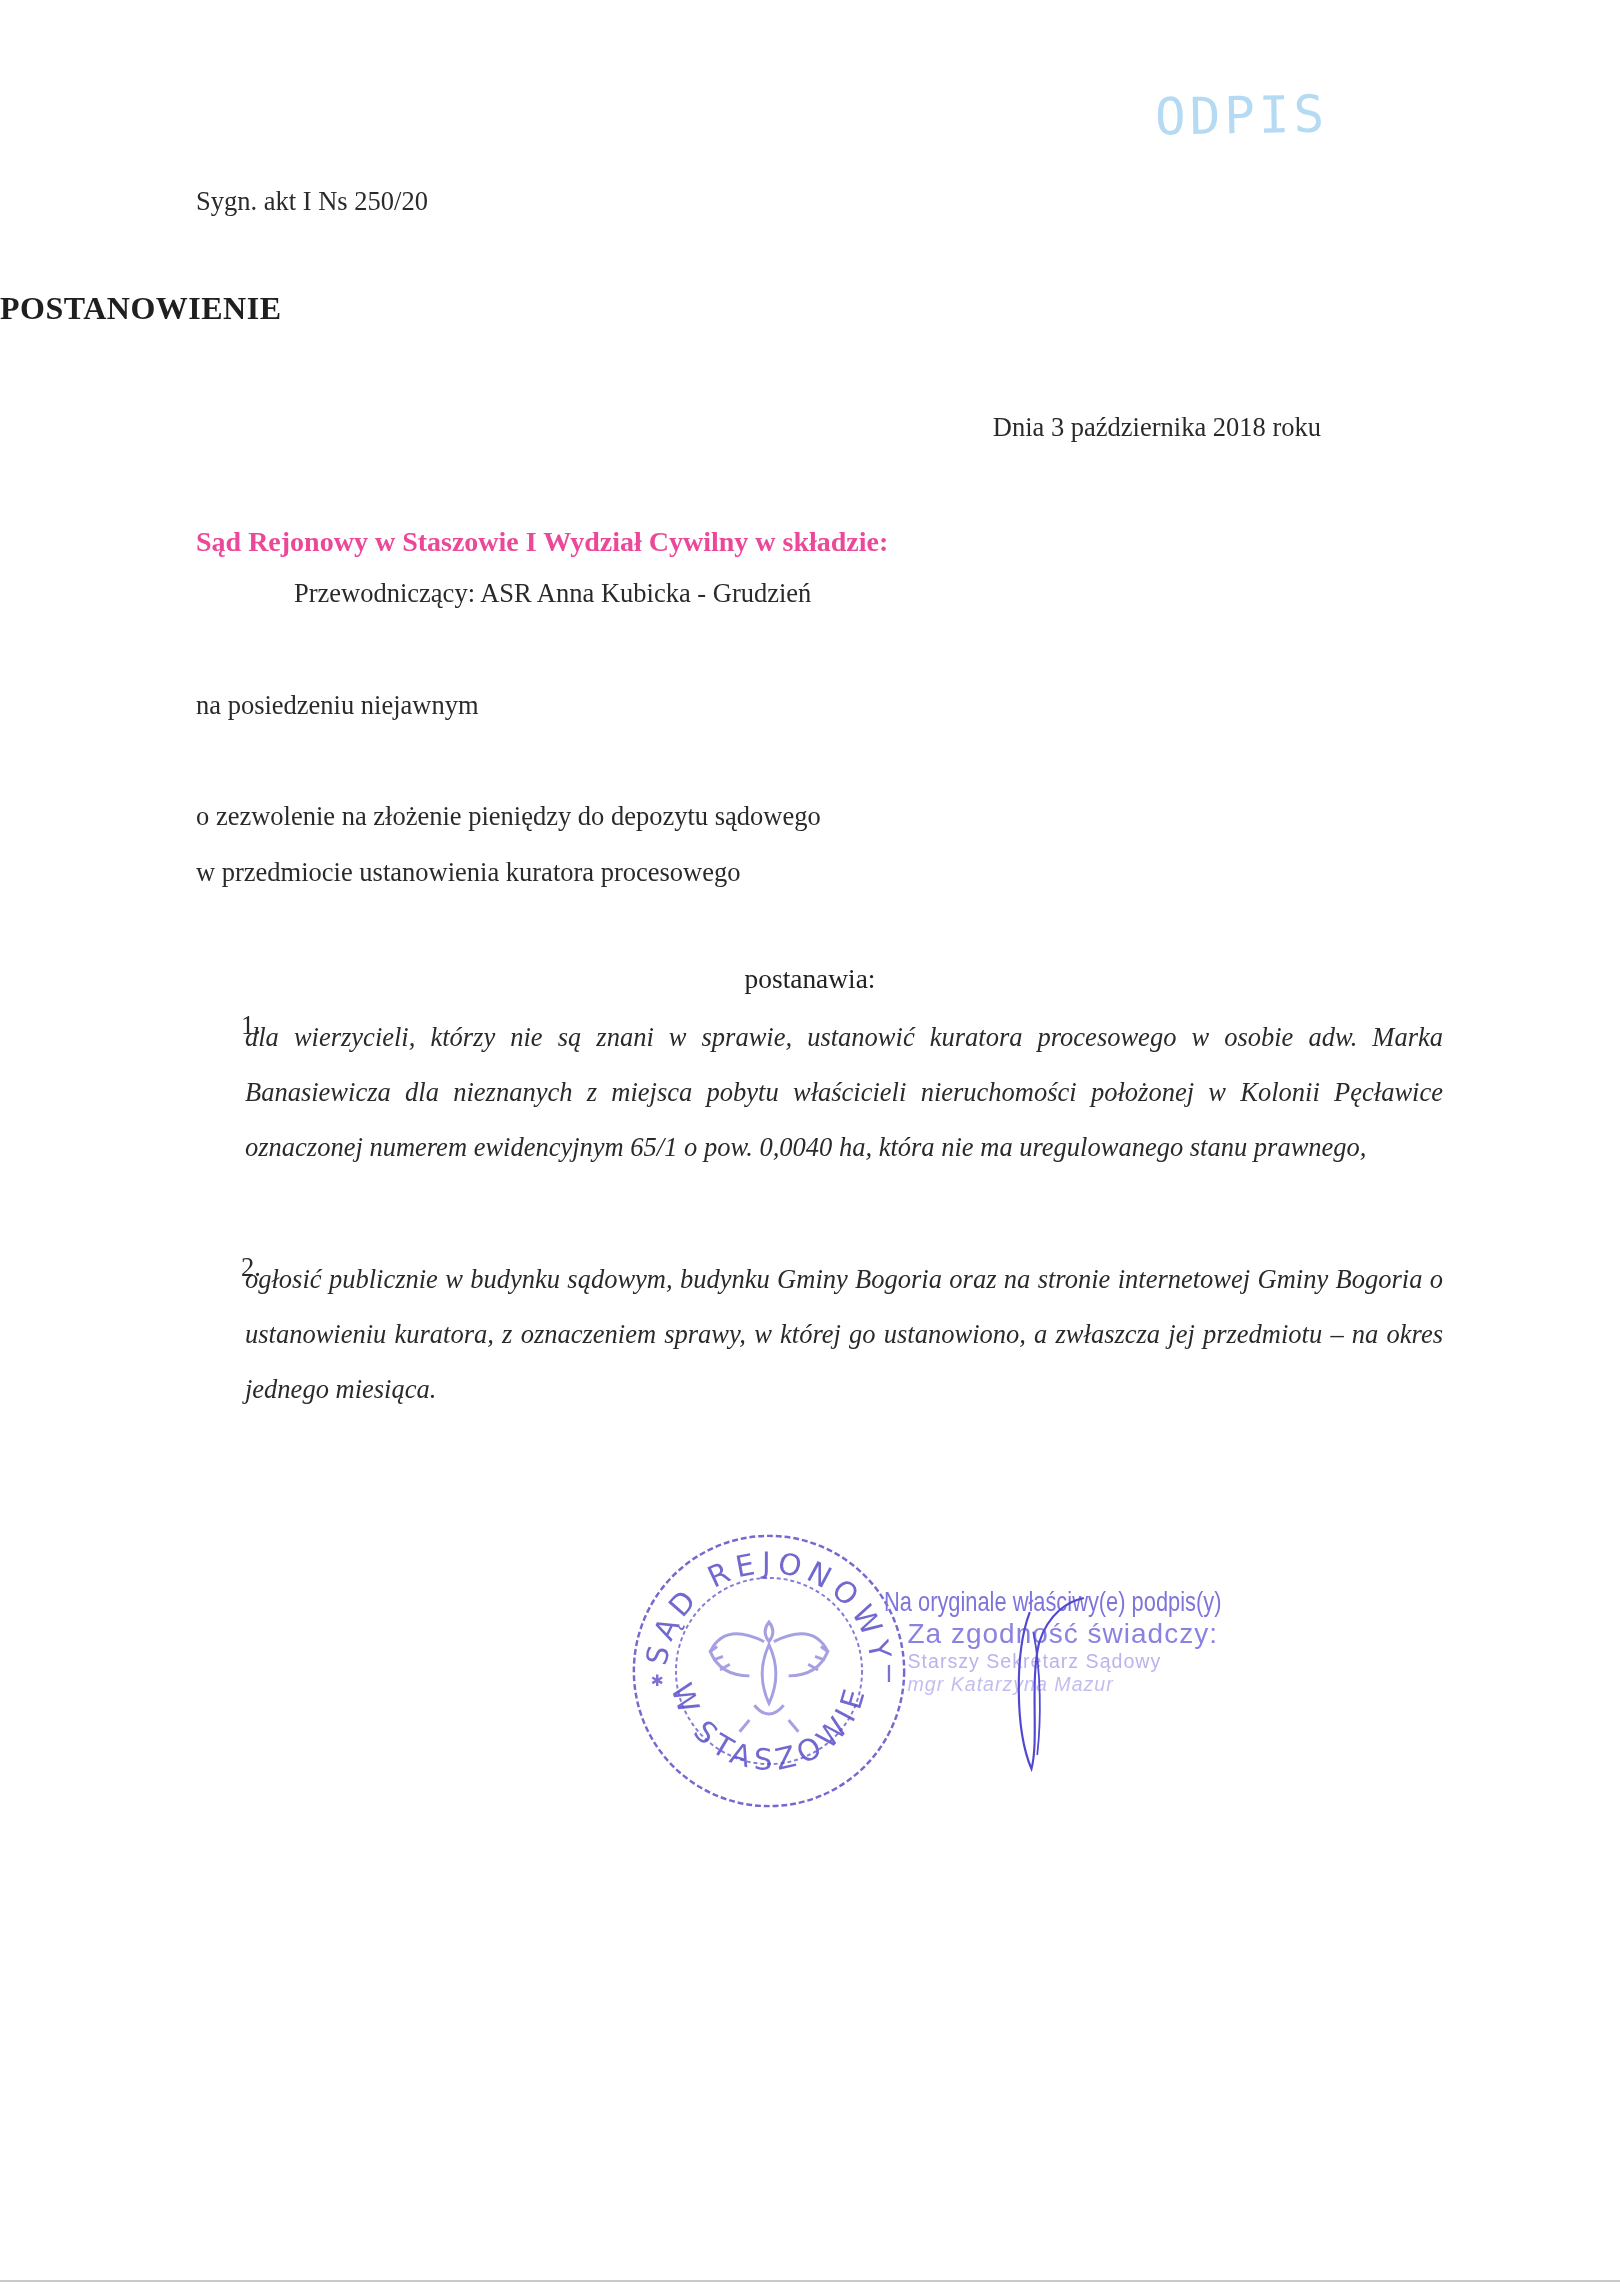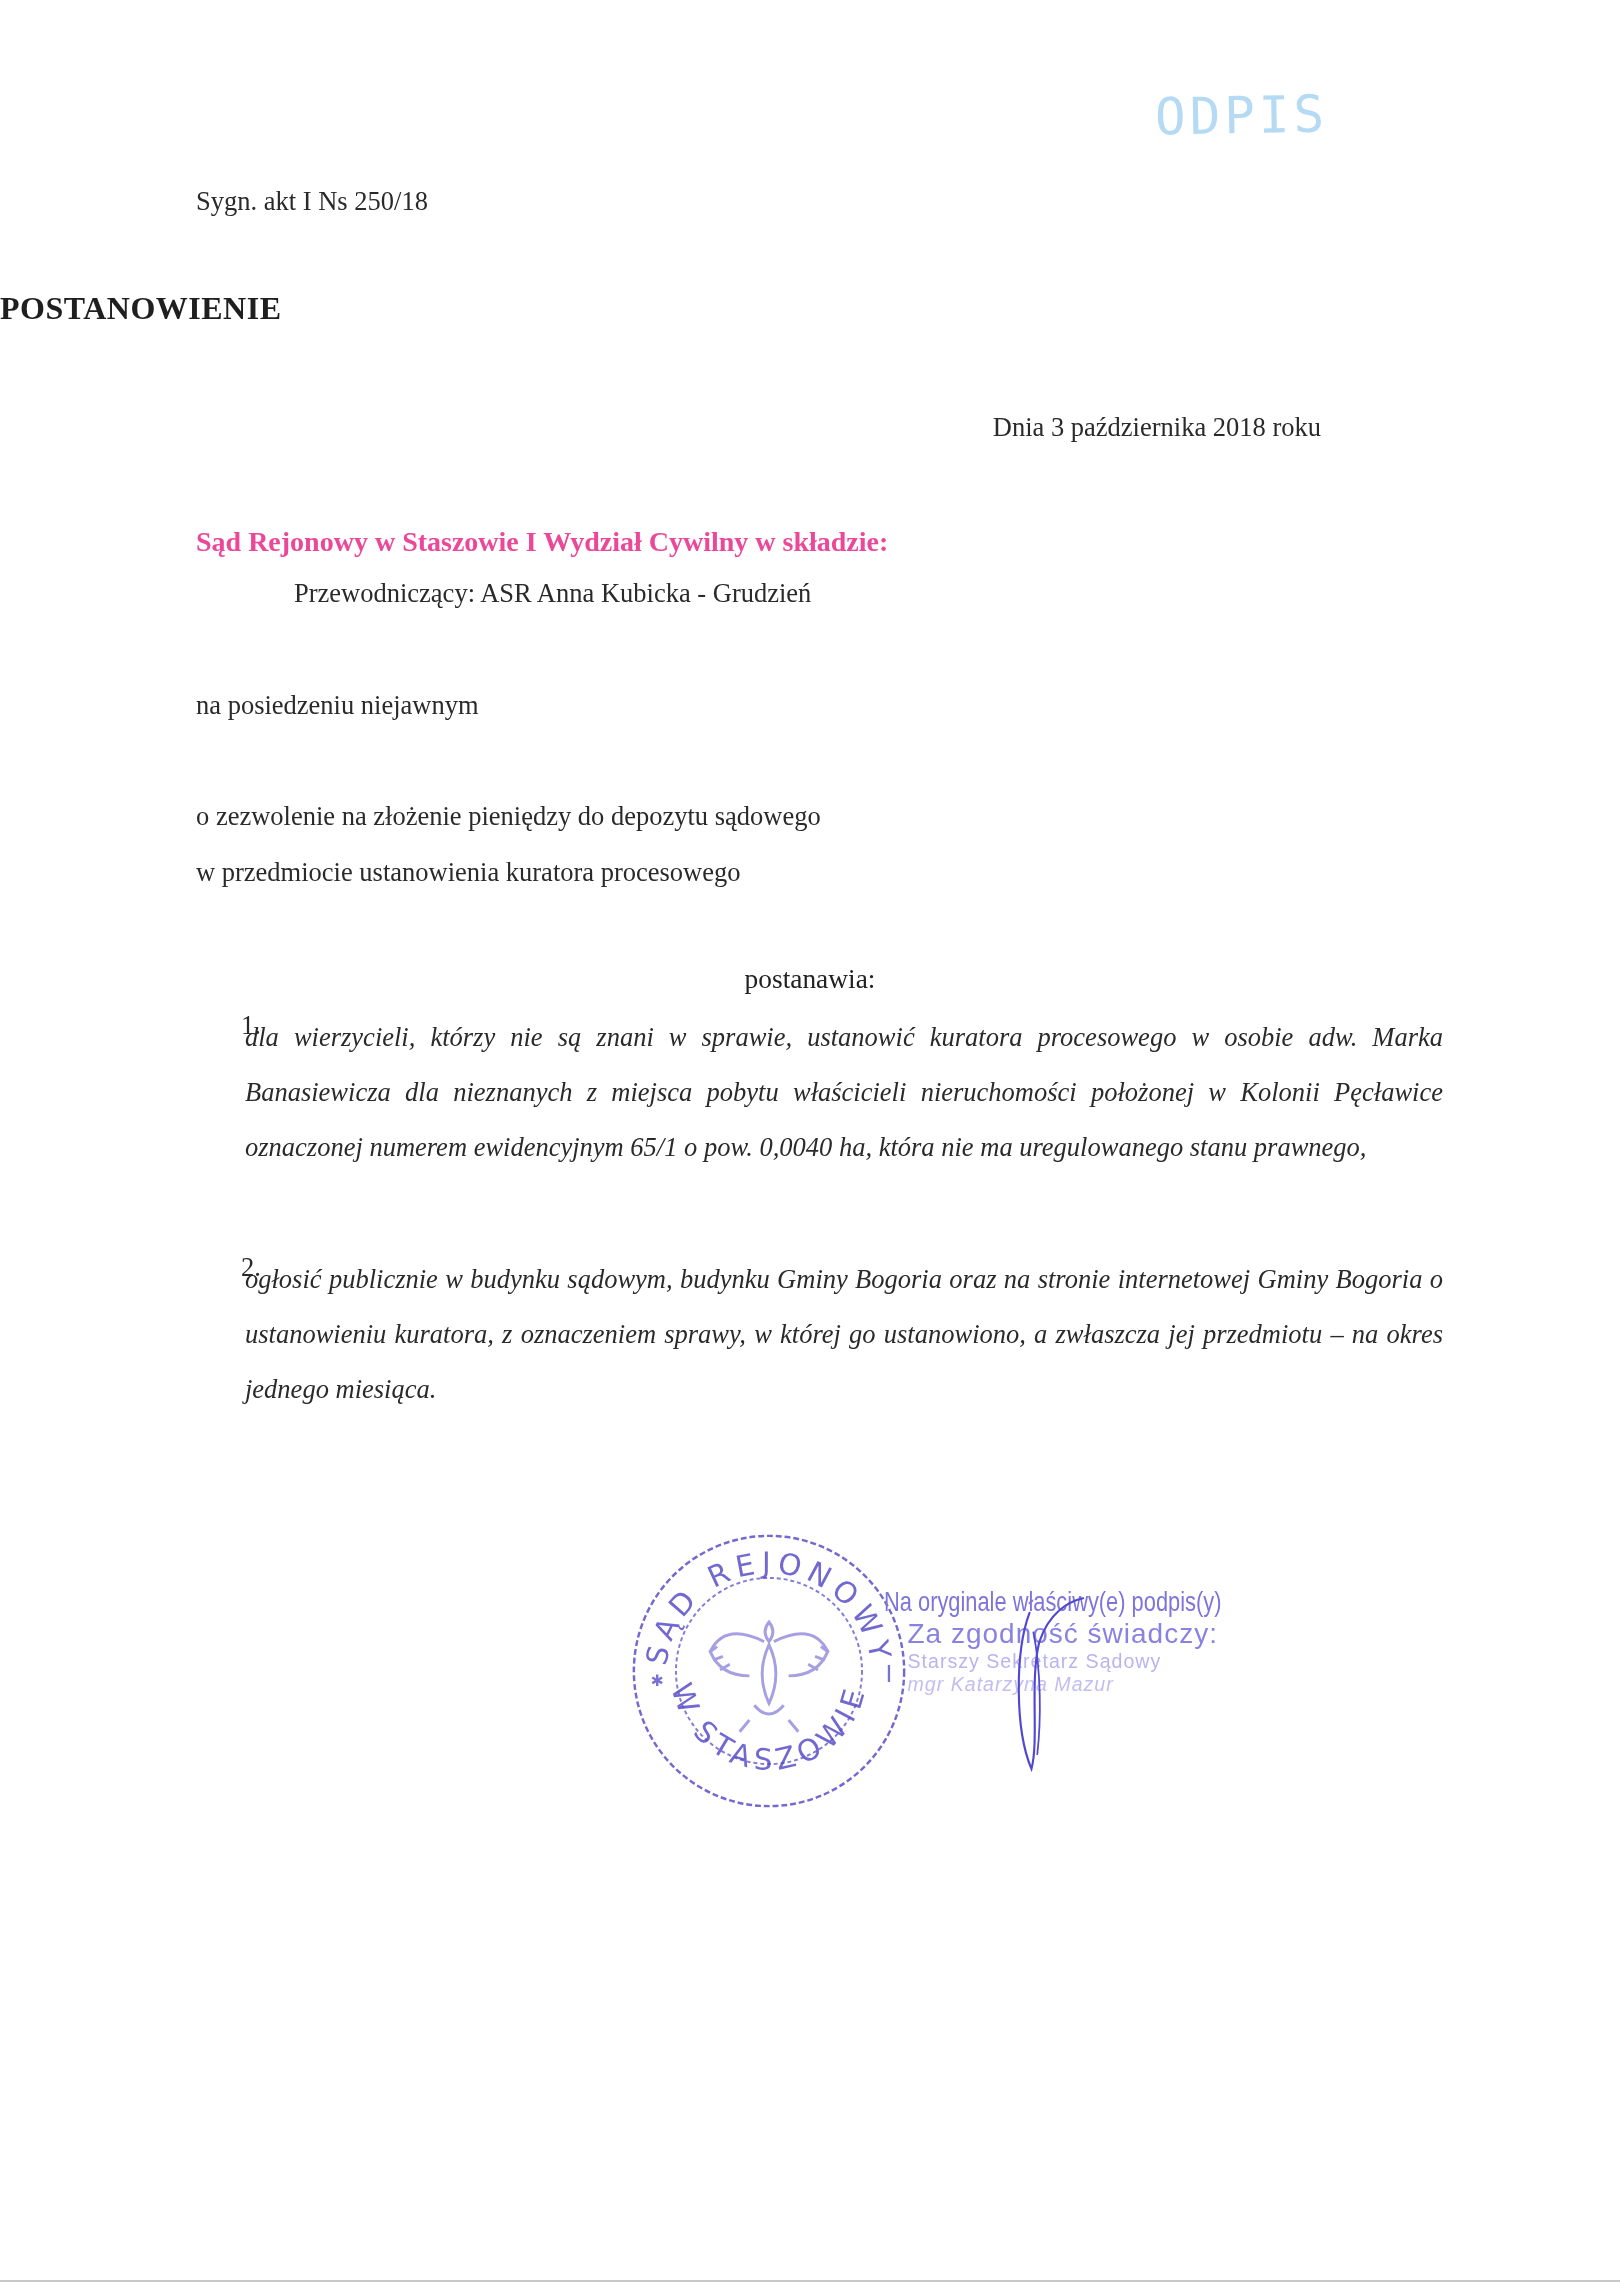--- a/index.html
+++ b/index.html
@@ -31,21 +31,21 @@
     .cert .l4 { font-size: 19.6px; margin-left: 23.5px; white-space: nowrap; color: #c3bef0; font-style: italic; letter-spacing: 1px; }
     .sig { position: absolute; left: 1010px; top: 1593px; width: 78px; height: 186px; }
   </style>
 </head>
 <body>
 
 <div class="page">
 
   <div class="odpis">ODPIS</div>
 
-  <div class="sygn">Sygn. akt I Ns 250/18</div>
+  <div class="sygn">Sygn. akt I Ns 250/20</div>
   <div class="title">POSTANOWIENIE</div>
   <div class="date">Dnia 3 października 2018 roku</div>
 
   <div class="court">Sąd Rejonowy w Staszowie I Wydział Cywilny w składzie:</div>
   <div class="chair">Przewodniczący: ASR Anna Kubicka - Grudzień</div>
 
   <div class="line" style="top:690px">na posiedzeniu niejawnym</div>
   <div class="line" style="top:801px">o zezwolenie na złożenie pieniędzy do depozytu sądowego</div>
   <div class="line" style="top:857px">w przedmiocie ustanowienia kuratora procesowego</div>
 

